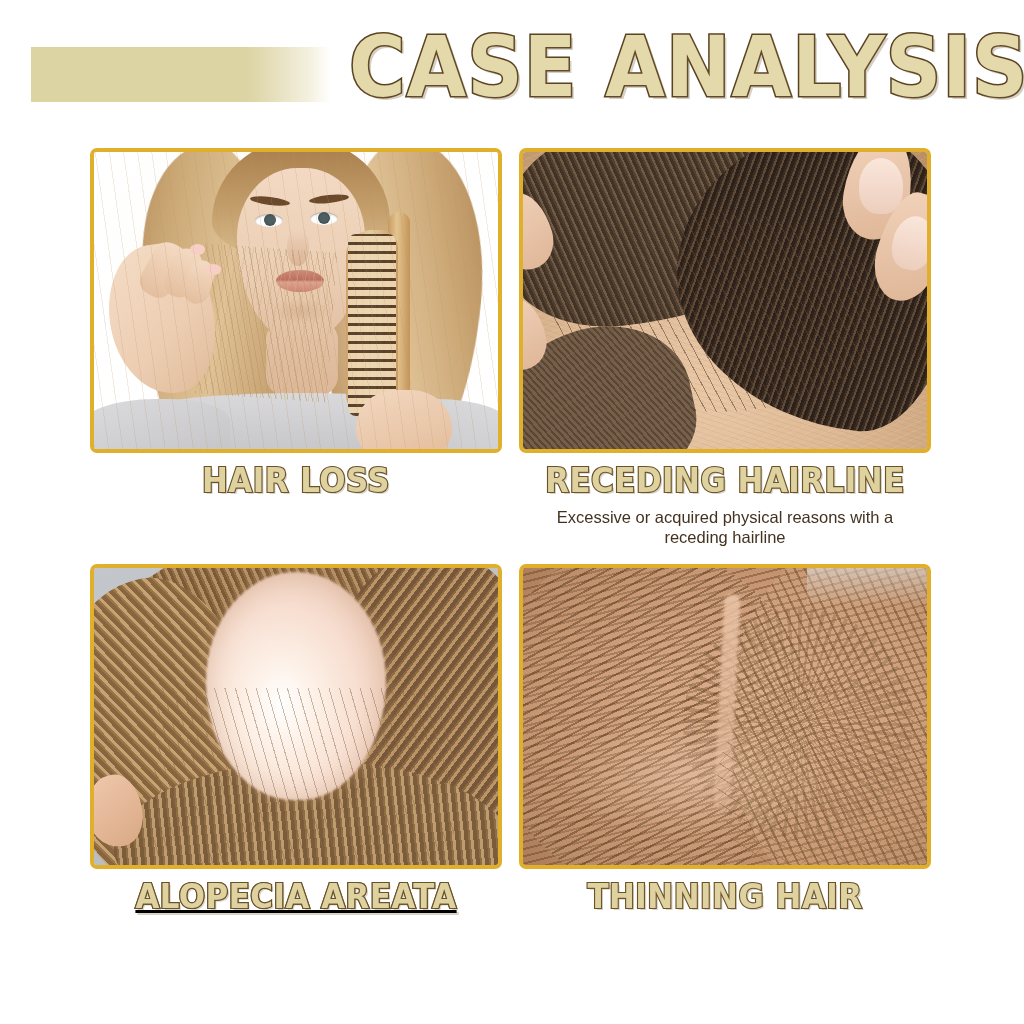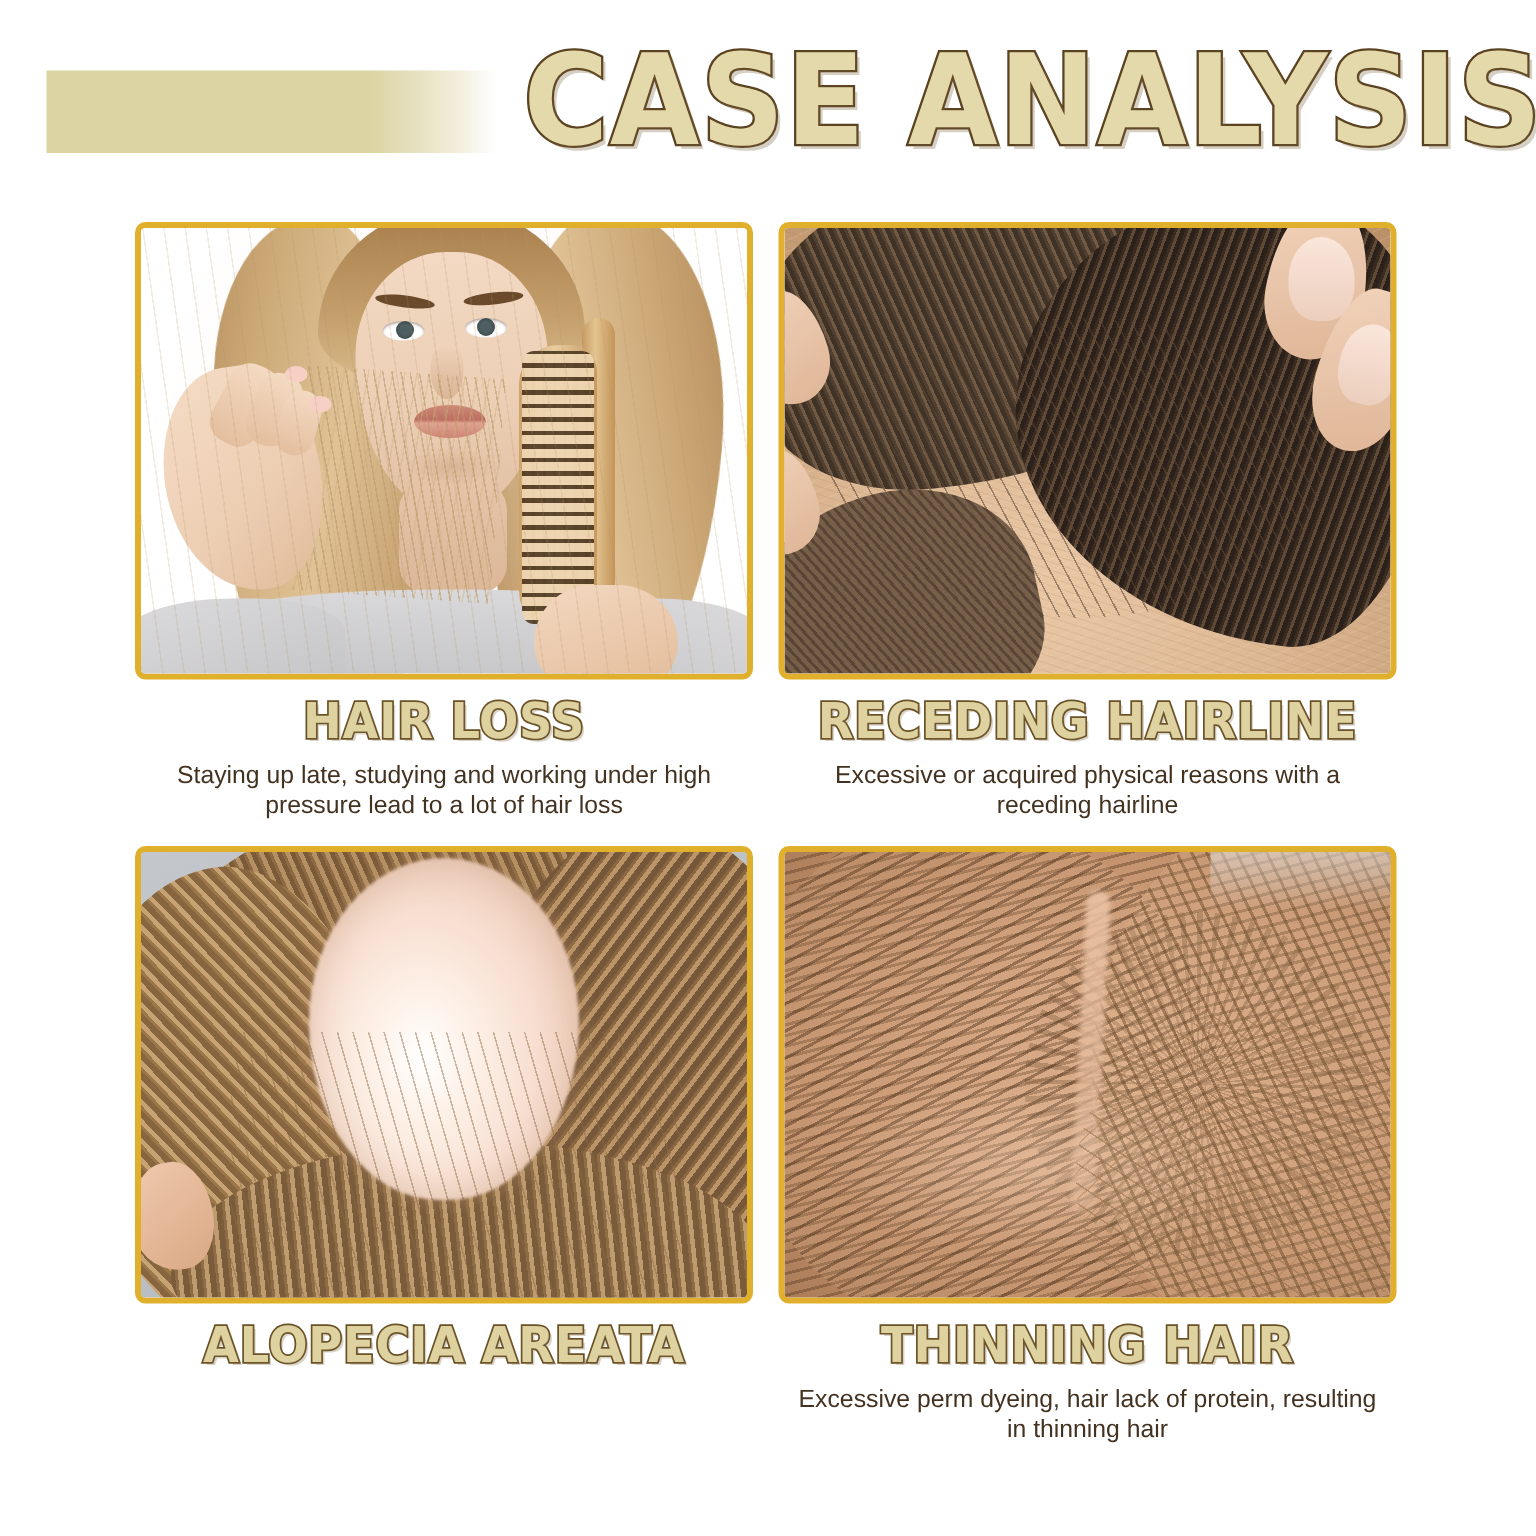--- a/index.html
+++ b/index.html
@@ -31,21 +31,21 @@
     white-space:nowrap;
     transform:scaleX(1.02);
     transform-origin:left center;
   }
 
   
   .grid{position:absolute;left:0;top:130px;width:1024px;height:894px;padding-left:24px;}
   .card{position:absolute;width:412px;}
   .card-tl{left:90px;top:18px;}
   .card-tr{left:519px;top:18px;}
-  .card-bl{left:90px;top:434px;}
+  .card-bl{left:90px;top:434px;text-decoration:underline;}
   .card-br{left:519px;top:434px;}
 
   .photo-frame{
     position:relative;width:412px;height:305px;
     border:4px solid #e0b02c;border-radius:7px;
     box-sizing:border-box;overflow:hidden;background:#fff;
   }
   .photo{position:absolute;inset:0;overflow:hidden;}
 
   .card-title{
@@ -379,21 +379,20 @@
         <div class="nail n1"></div>
         <div class="nail n2"></div>
         <div class="brush-handle"></div>
         <div class="brush-head"></div>
         <div class="bristles"></div>
         <div class="hand-r"></div>
         <div class="loose-hair"></div>
       </div>
     </div>
     <div class="card-title">HAIR LOSS</div>
-    <div class="card-desc">Staying up late, studying and working under high pressure lead to a lot of hair loss</div>
   </div>
 
   <div class="card card-tr">
     <div class="photo-frame">
       <div class="photo p2">
         <div class="scalp"></div>
         <div class="scalp-tex"></div>
         <div class="hair-top"></div>
         <div class="hair-right"></div>
         <div class="hair-wisp"></div>
@@ -436,16 +435,15 @@
         <div class="strands-a"></div>
         <div class="strands-b"></div>
         <div class="strands-c"></div>
         <div class="part-line"></div>
         <div class="sheen"></div>
         <div class="loose-right"></div>
         <div class="bg-top"></div>
       </div>
     </div>
     <div class="card-title">THINNING HAIR</div>
-    <div class="card-desc">Excessive perm dyeing, hair lack of protein, resulting in thinning hair</div>
   </div>
 
 </div>
 
 </body></html>

